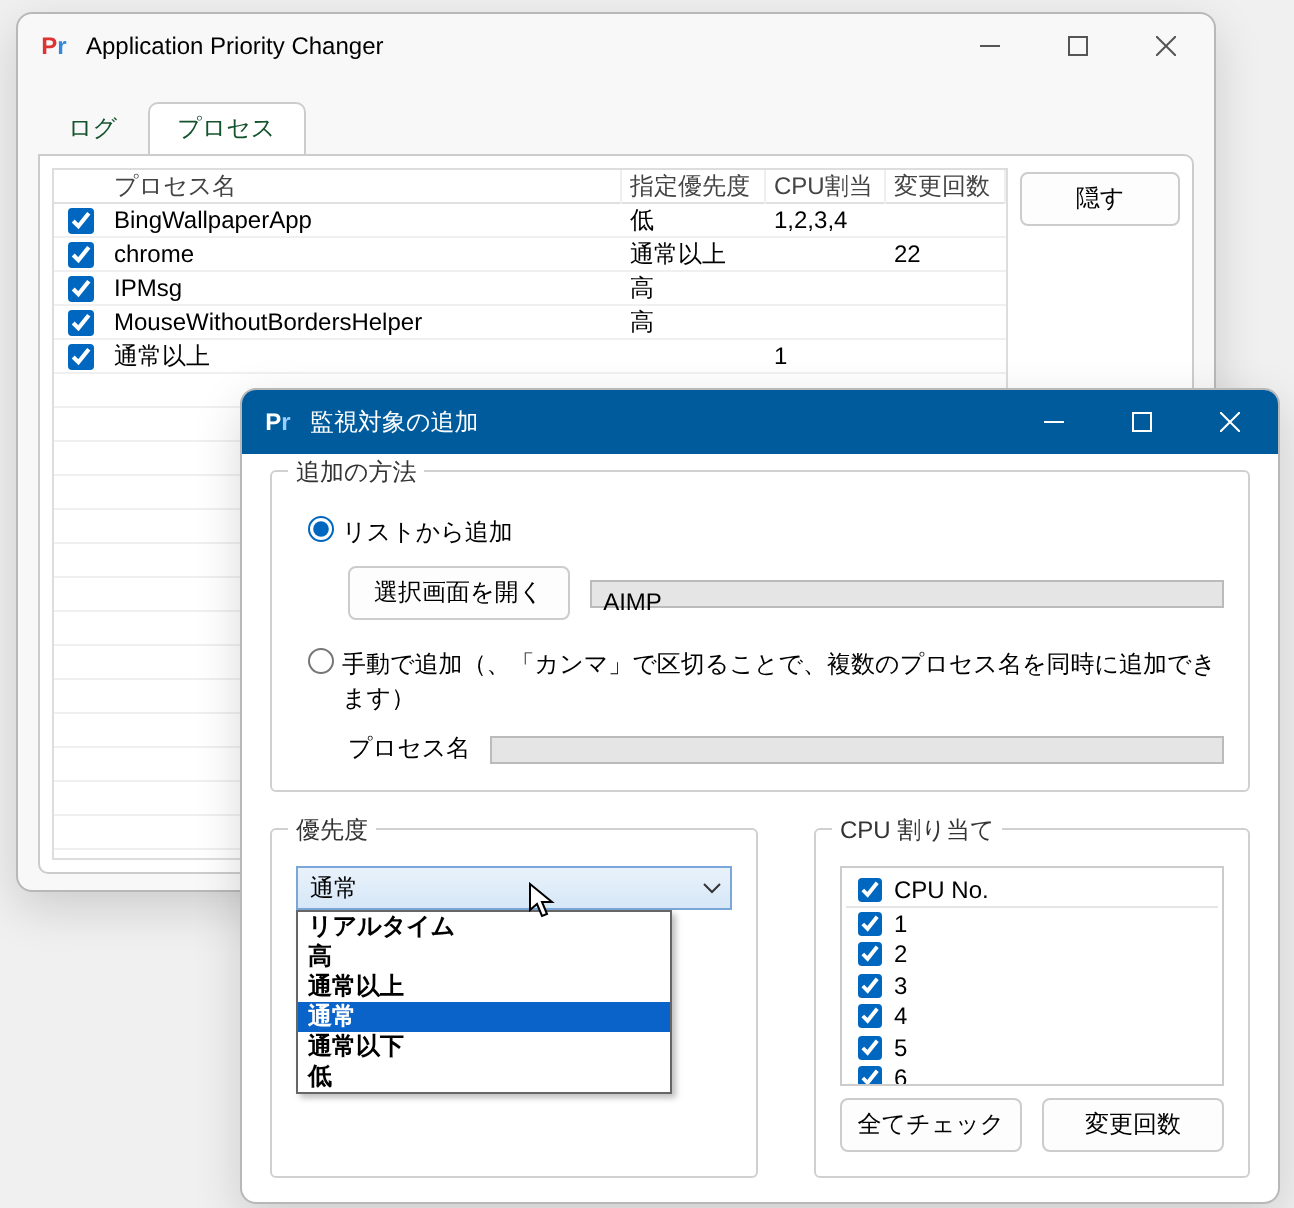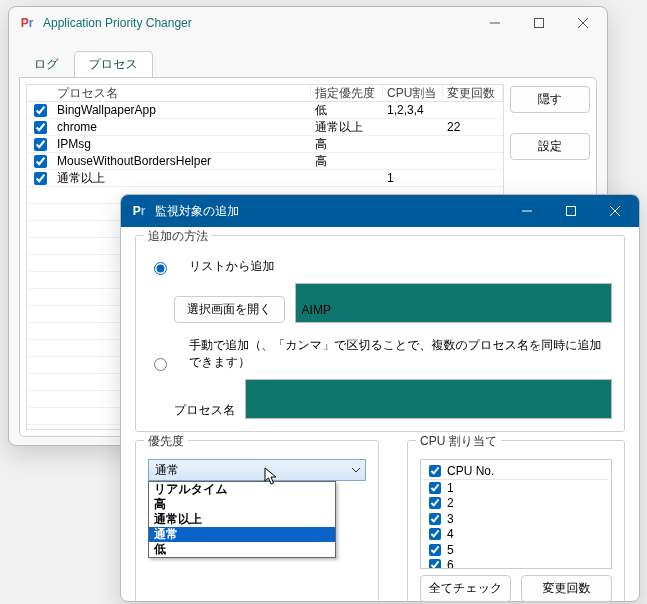--- a/index.html
+++ b/index.html
@@ -3,21 +3,21 @@
 <meta charset="utf-8">
 <style>
   * { box-sizing: border-box; font-family: "Yu Gothic UI", "Meiryo", sans-serif; font-size: 12px; }
   body { margin: 0; background: #f0f0f0; width: 647px; height: 604px; position: relative; overflow: hidden; }
 
   
   .win { position: absolute; background: #fff; border: 1px solid #b8b8b8; border-radius: 8px; box-shadow: 0 8px 24px rgba(0,0,0,.15); }
   .main-win { left: 8px; top: 6px; width: 600px; height: 440px; background: #f8f8f8; }
   .titlebar { height: 32px; display: flex; align-items: center; padding: 0 2px 0 10px; }
   .titlebar .appicon { width: 16px; height: 16px; margin-right: 8px; display: flex; align-items: center; justify-content: center; }
-  .titlebar .title { flex: 1; color: #0f766e; }
+  .titlebar .title { flex: 1; color: #000000; }
   .winbtns { display: flex; }
   .winbtn { width: 44px; height: 30px; display: flex; align-items: center; justify-content: center; color: #555; }
   .winbtn svg { width: 10px; height: 10px; }
 
   .tabs { display: flex; padding: 12px 10px 0; gap: 0; }
   .tab { padding: 4px 14px; border: 1px solid transparent; border-bottom: none; border-radius: 5px 5px 0 0; color: #14532d; }
   .tab.active { background: #fff; border-color: #ccc; }
   .tabpanel { margin: 0 10px 10px; background: #fff; border: 1px solid #ccc; border-radius: 0 5px 5px 5px; height: 360px; display: flex; padding: 6px; gap: 6px; }
 
   .table { flex: 1; border: 1px solid #ddd; overflow: hidden; }
@@ -32,28 +32,28 @@
   .sidebtns { width: 80px; display: flex; flex-direction: column; gap: 20px; padding-top: 2px; }
   .btn { background: #fdfdfd; border: 1px solid #ccc; border-radius: 4px; padding: 4px 0; text-align: center; cursor: default; }
 
   
   .dlg { left: 120px; top: 194px; width: 520px; height: 408px; }
   .dlg .titlebar { background: #005b9c; color: #fff; border-radius: 7px 7px 0 0; }
   .dlg .titlebar .title { color: #fff; }
   .dlg .winbtn { color: #fff; }
   .dlg-body { padding: 8px 14px 10px; }
 
-  .group { border: 1px solid #d0d0d0; border-radius: 3px; margin-bottom: 8px; position: relative; padding: 18px 12px 12px; }
+  .group { border: 1px solid #d0d0d0; border-radius: 3px; margin-bottom: 18px; position: relative; padding: 18px 12px 12px; }
   .group-label { position: absolute; top: -8px; left: 8px; background: #fff; padding: 0 4px; color: #333; }
 
-  .radio-row { display: flex; align-items: flex-end; gap: 22px; margin: 4px 0 8px 6px; }
+  .radio-row { display: flex; align-items: flex-start; gap: 4px; margin: 4px 0 8px 6px; }
   .radio-row input { accent-color: #0067c0; margin: 0; }
   .opt2 { margin-top: 14px; }
-  .inline { display: flex; align-items: flex-end; gap: 10px; margin-left: 26px; }
-  .textbox { border: 1px solid #bbb; background: #0f766e; padding: 19px 6px; height: 34px; flex: 1; }
+  .inline { display: flex; align-items: center; gap: 10px; margin-left: 26px; }
+  .textbox { border: 1px solid #bbb; background: #e5e5e5; padding: 3px 6px; height: 14px; flex: 1; }
 
   .pri-row { display: flex; gap: 28px; }
   .pri-group { flex: 1; }
   .cpu-group { width: 218px; }
 
   .combo-wrap { position: relative; }
   .combo { border: 1px solid #7aa7d8; background: linear-gradient(#e9f2fb,#d6e7f7); height: 22px; display: flex; align-items: center; padding: 0 20px 0 6px; position: relative; }
   .combo .arrow { position: absolute; right: 4px; top: 4px; }
   .dropdown { position: absolute; left: 0; top: 22px; width: 188px; border: 1px solid #666; background: #fff; box-shadow: 2px 2px 3px rgba(0,0,0,.25); z-index: 5; }
   .dropdown div { padding: 0 5px; height: 15px; line-height: 15px; font-weight: bold; }
@@ -255,21 +255,20 @@
             <div></div>
             <div></div>
             <div></div>
             <div></div>
             <div></div>
           </div>
         </div>
     </div>
     <div class="sidebtns">
       <div class="btn">隠す</div>
-      <div class="btn">設定</div>
     </div>
   </div>
 </div>
 
 <div class="win dlg">
   <div class="titlebar">
     <span class="appicon icon-r">
         <span class="r1" style="color:#fff">P</span>
         <span class="r2" style="color:#9cf">r</span>
       </span>
@@ -322,20 +321,21 @@
             <span>通常</span>
             <span class="arrow"><svg width="10" height="10" viewBox="0 0 10 10">
                   <path d="M1 3 L5 7 L9 3" fill="none" stroke="#333" stroke-width="1"></path>
                 </svg></span>
           </div>
           <div class="dropdown" id="dd">
               <div>リアルタイム</div>
               <div>高</div>
               <div>通常以上</div>
               <div class="sel">通常</div>
+              <div>通常以下</div>
               <div>低</div>
             </div>
           <svg class="cursor" width="18" height="20" viewBox="0 0 18 20">
               <path d="M1 1 L1 14 L4.5 11 L7 17 L9.5 16 L7 10 L12 10 Z" fill="#fff" stroke="#000" stroke-width="1"></path>
             </svg>
         </div>
       </div>
 
       <div class="group cpu-group">
         <div class="group-label">CPU 割り当て</div>

